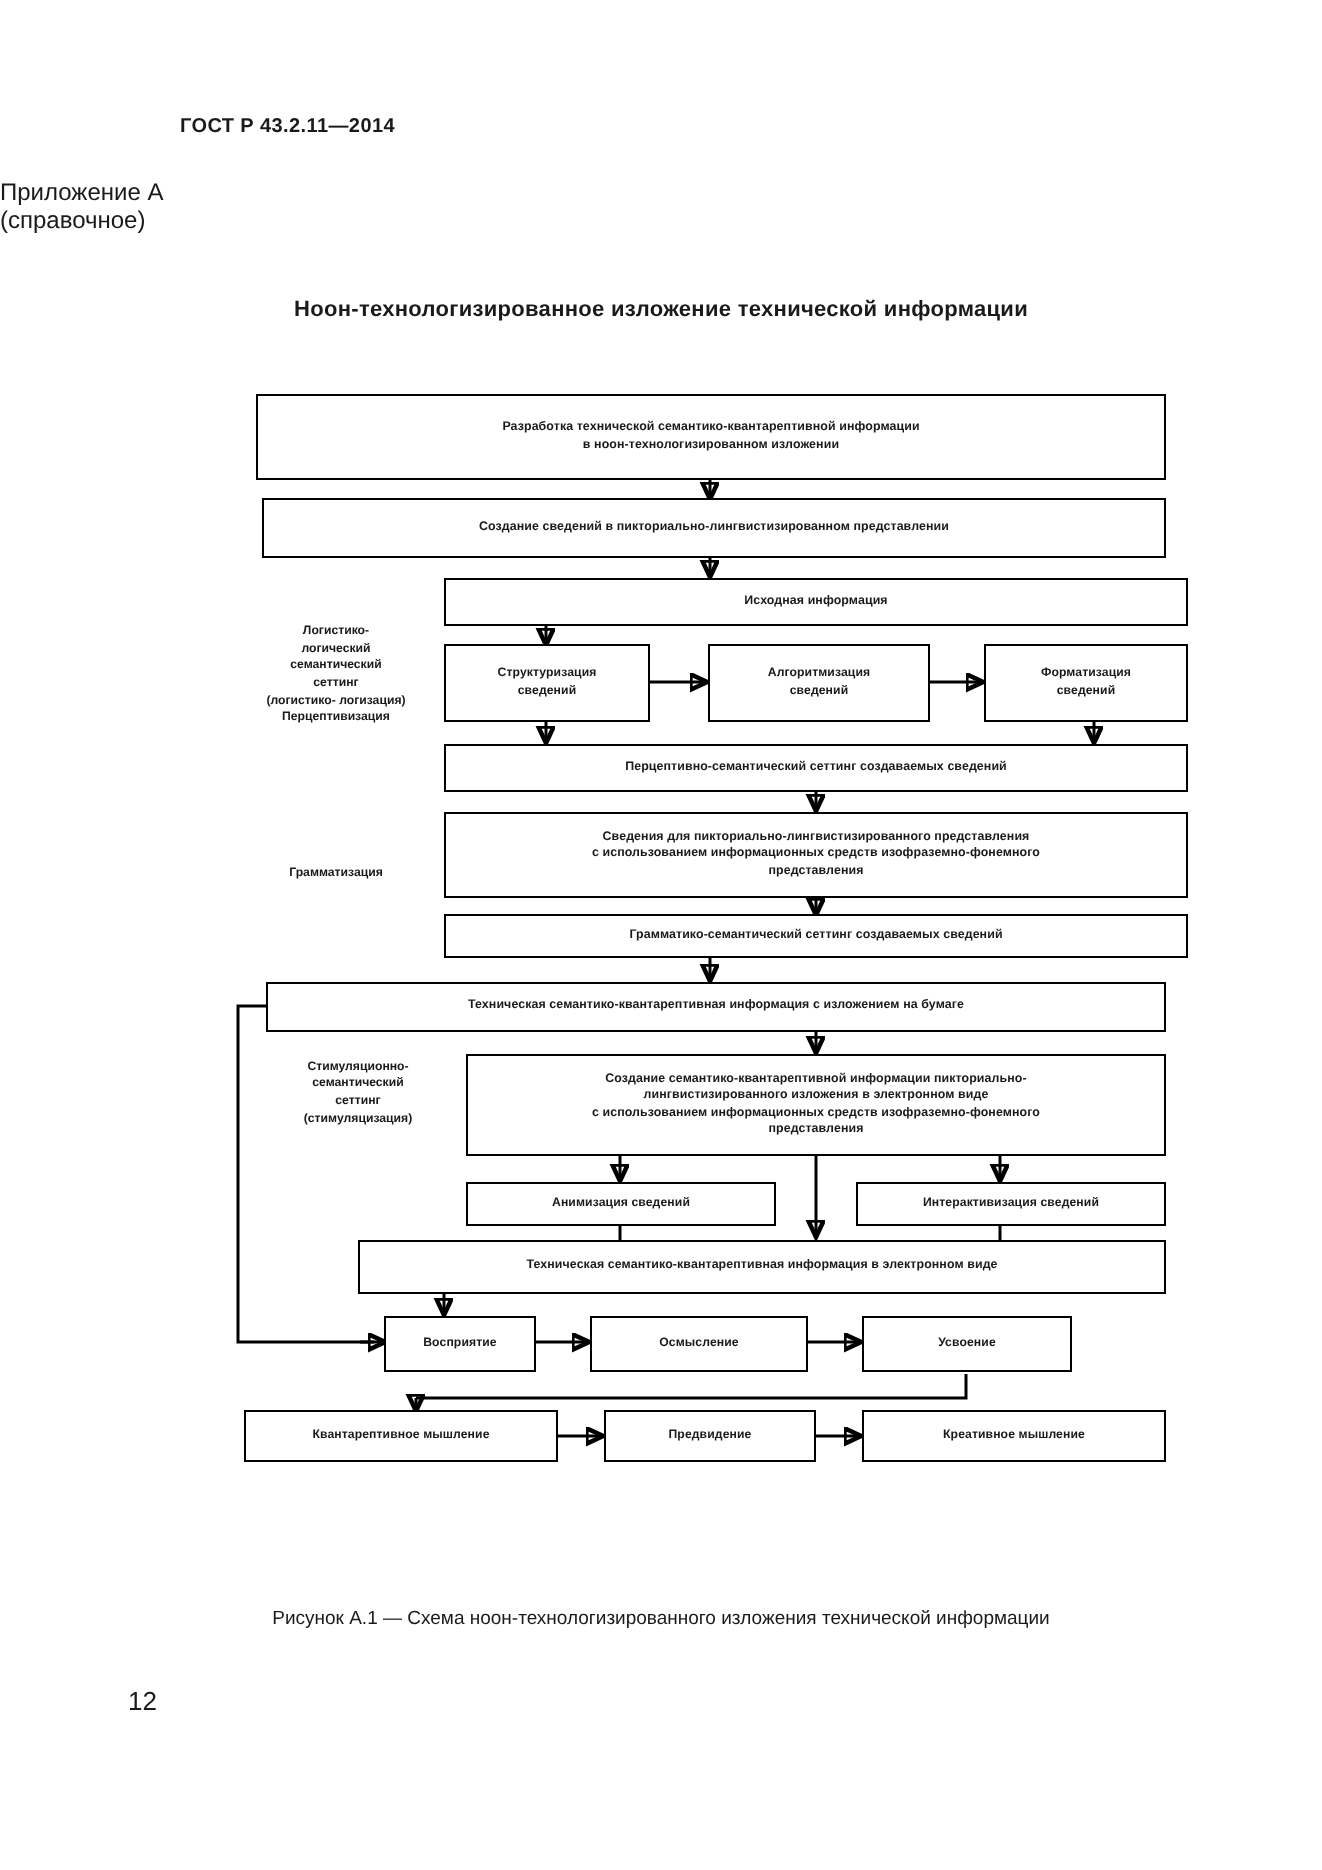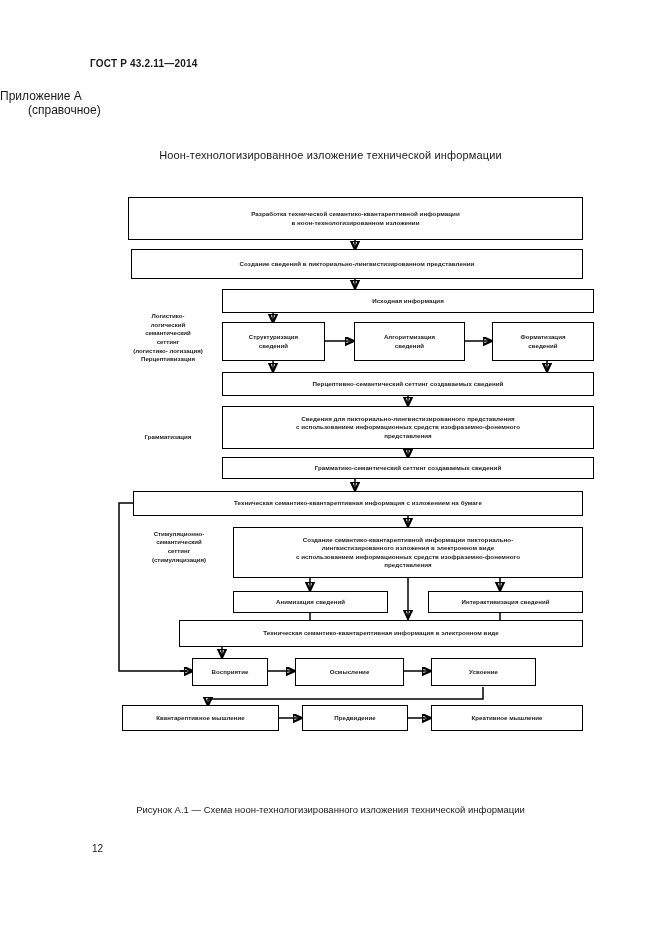--- a/index.html
+++ b/index.html
@@ -13,31 +13,31 @@
 
   
   .std-header{
     position:absolute;left:90px;top:58px;
     font-size:10px;font-weight:bold;letter-spacing:.2px;
   }
   .appendix{
     position:absolute;left:0;right:0;top:89px;
     text-align:left;font-size:12px;line-height:14px;
   }
-  .appendix .ln2{display:block;padding-left:28px;}
+  .appendix .ln2{display:block;}
   .doc-title{
     position:absolute;left:0;right:0;top:149px;
-    text-align:center;font-size:11px;font-weight:normal;letter-spacing:.15px;
+    text-align:center;font-size:11px;font-weight:bold;letter-spacing:.15px;
   }
   .caption{
     position:absolute;left:0;right:0;top:757px;
     text-align:center;font-size:9.5px;margin-top:47px;
   }
   .page-num{
-    position:absolute;left:92px;top:843px;font-size:10px;
+    position:absolute;left:64px;top:843px;font-size:13px;
   }
 
   
   #diagram{position:absolute;left:0;top:0;width:661px;height:935px;}
 
   .node{
     position:absolute;box-sizing:border-box;
     border:1.6px solid #000;background:#fff;
     display:flex;align-items:center;justify-content:center;
     text-align:center;

